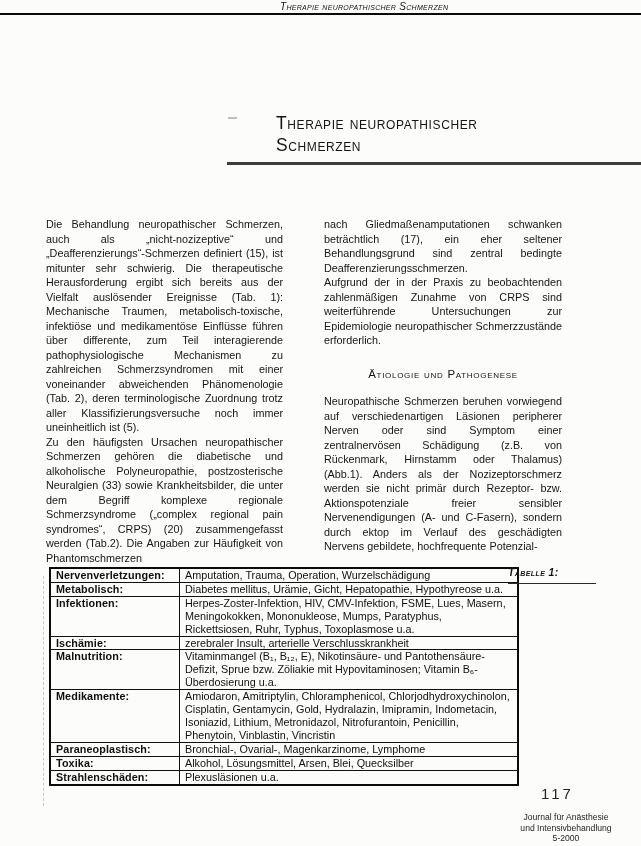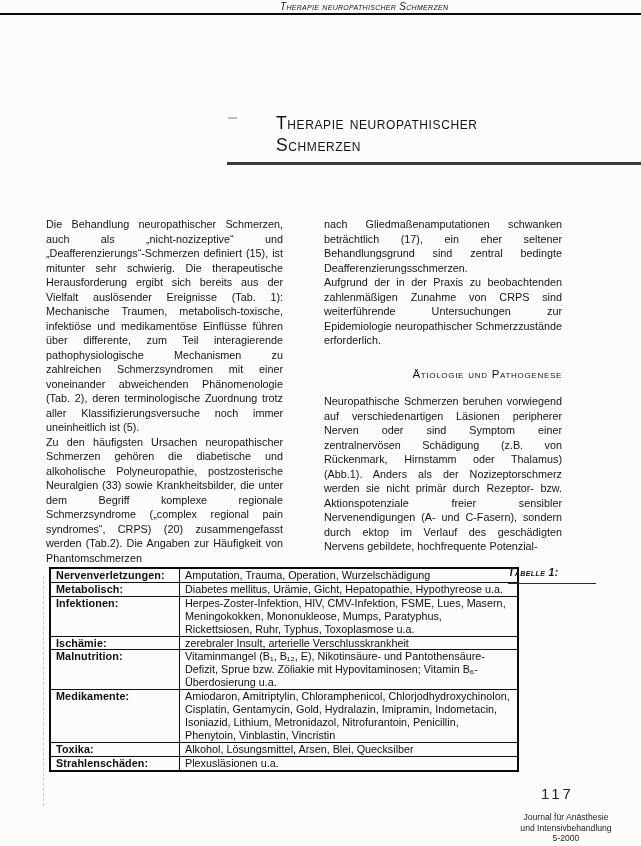--- a/index.html
+++ b/index.html
@@ -44,21 +44,21 @@
     background:#3c3c3c;
   }
 
   .col{position:absolute;top:217px;font-size:10.8px;line-height:14.5px;
        text-align:justify;word-spacing:.15px;color:#151515;}
   .col-left{left:46px;width:237px;}
   .col-right{left:276px;width:238px;margin-left:48px;}
 
   .section-heading{
     margin:19px 0 13px 0;
-    text-align:right;font-size:11.5px;font-variant:small-caps;
+    text-align:center;font-size:11.5px;font-variant:small-caps;
     letter-spacing:.7px;color:#121212;font-weight:400;
   }
 
   .etiology-table{
     position:absolute;left:49px;top:567px;width:457px;
     border-collapse:collapse;table-layout:fixed;
     font-size:10.8px;line-height:12.9px;color:#101010;padding-left:42px;
   }
   .etiology-table td{
     border:1.4px solid #101010;
@@ -136,20 +136,24 @@
       </tr>
       <tr>
         <td class="cat">Malnutrition:</td>
         <td class="val">Vitaminmangel (B₁, B₁₂, E), Nikotinsäure- und Pantothensäure-Defizit, Sprue bzw. Zöliakie mit Hypovitaminosen; Vitamin B₆-Überdosierung u.a.</td>
       </tr>
       <tr>
         <td class="cat">Medikamente:</td>
         <td class="val">Amiodaron, Amitriptylin, Chloramphenicol, Chlorjodhydroxychinolon, Cisplatin, Gentamycin, Gold, Hydralazin, Imipramin, Indometacin, Isoniazid, Lithium, Metronidazol, Nitrofurantoin, Penicillin, Phenytoin, Vinblastin, Vincristin</td>
       </tr>
       <tr>
+        <td class="cat">Paraneoplastisch:</td>
+        <td class="val">Bronchial-, Ovarial-, Magenkarzinome, Lymphome</td>
+      </tr>
+      <tr>
         <td class="cat">Toxika:</td>
         <td class="val">Alkohol, Lösungsmittel, Arsen, Blei, Quecksilber</td>
       </tr>
       <tr>
         <td class="cat">Strahlenschäden:</td>
         <td class="val">Plexusläsionen u.a.</td>
       </tr>
     </tbody>
   </table>
 

